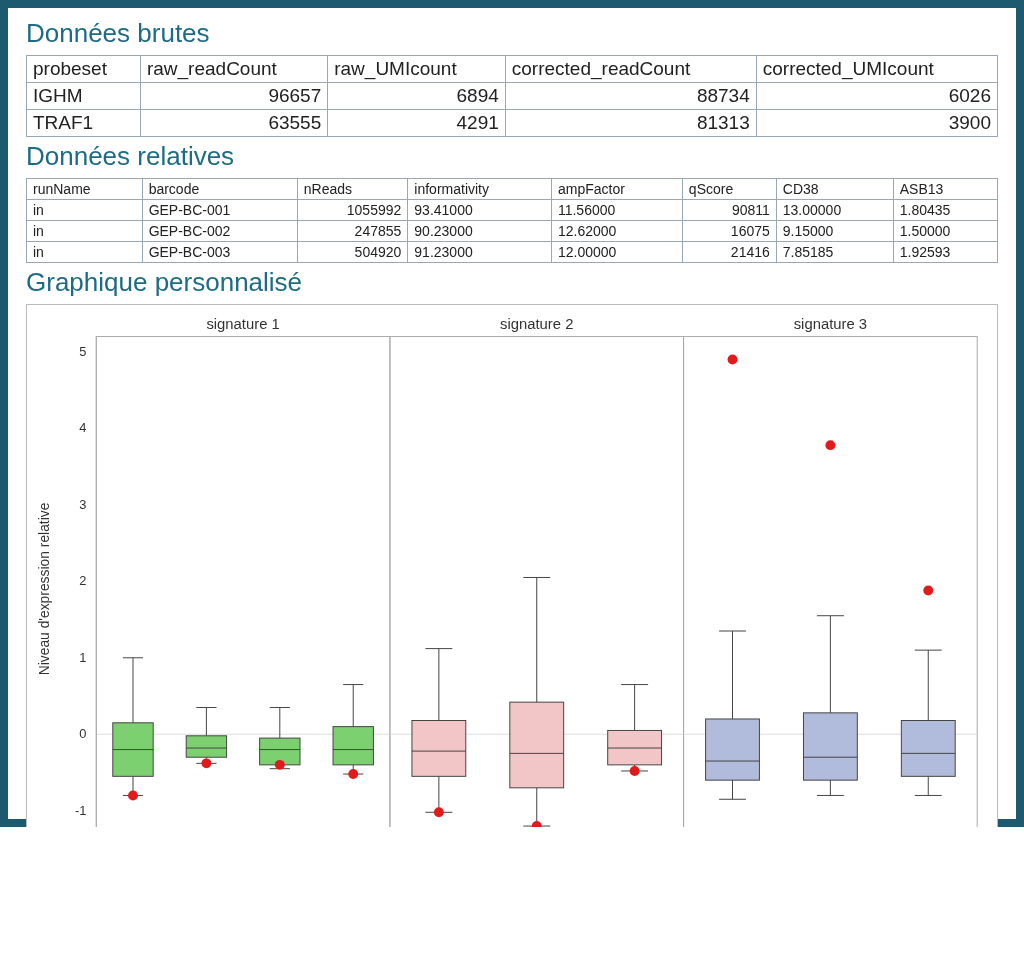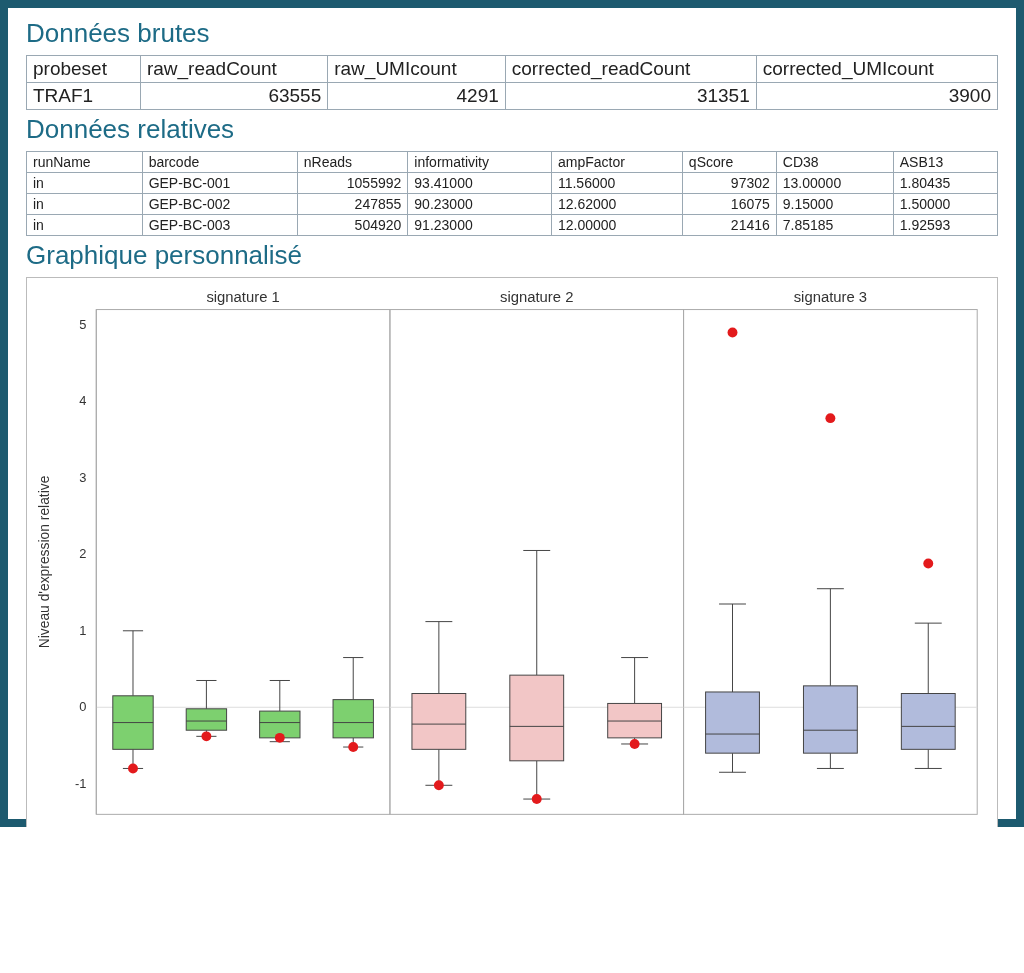--- a/index.html
+++ b/index.html
@@ -66,24 +66,31 @@
         <tr id="raw-head">
           <th>probeset</th>
           <th>raw_readCount</th>
           <th>raw_UMIcount</th>
           <th>corrected_readCount</th>
           <th>corrected_UMIcount</th>
         </tr>
       </thead>
     <tbody id="raw-body">
         <tr>
+          <td>IGHM</td>
+          <td class="num">96657</td>
+          <td class="num">6894</td>
+          <td class="num">88734</td>
+          <td class="num">6026</td>
+        </tr>
+        <tr>
           <td>TRAF1</td>
           <td class="num">63555</td>
           <td class="num">4291</td>
-          <td class="num">31351</td>
+          <td class="num">81313</td>
           <td class="num">3900</td>
         </tr>
       </tbody>
   </table>
 
   <h2 class="section-title">Données relatives</h2>
   <table class="data rel">
     <thead>
         <tr id="rel-head">
           <th>runName</th>
@@ -96,21 +103,21 @@
           <th>ASB13</th>
         </tr>
       </thead>
     <tbody id="rel-body">
         <tr>
           <td>in</td>
           <td>GEP-BC-001</td>
           <td class="num">1055992</td>
           <td>93.41000</td>
           <td>11.56000</td>
-          <td class="num">97302</td>
+          <td class="num">90811</td>
           <td>13.00000</td>
           <td>1.80435</td>
         </tr>
         <tr>
           <td>in</td>
           <td>GEP-BC-002</td>
           <td class="num">247855</td>
           <td>90.23000</td>
           <td>12.62000</td>
           <td class="num">16075</td>

